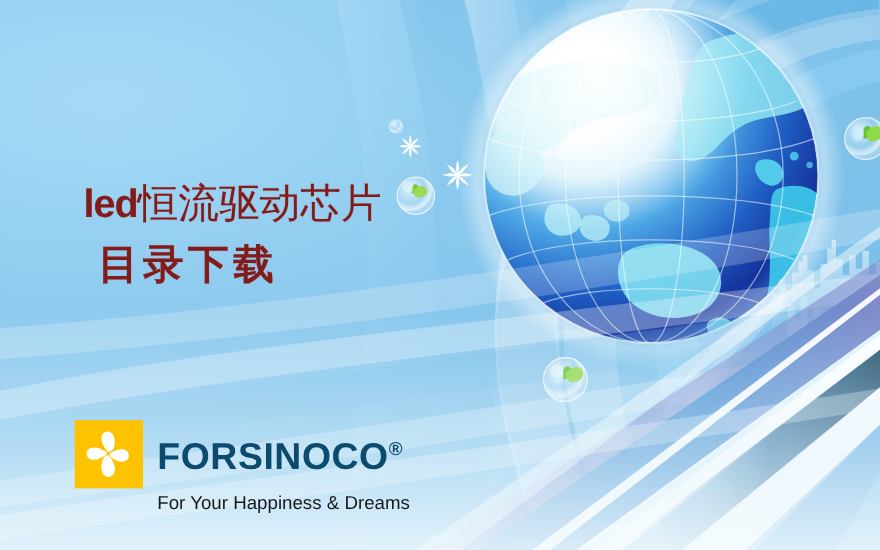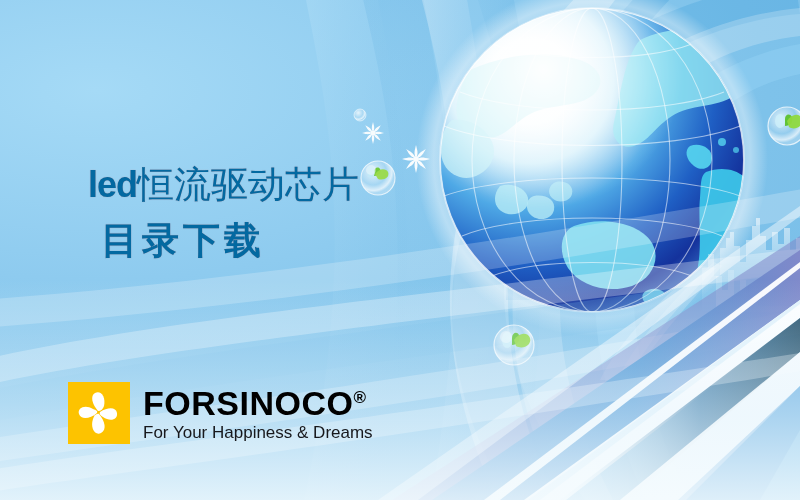--- a/index.html
+++ b/index.html
@@ -21,22 +21,22 @@
   .bg-lower-fade{
     position:absolute;left:0;right:0;bottom:0;height:220px;
     background:linear-gradient(to bottom, rgba(255,255,255,0) 0%, rgba(233,246,253,.55) 62%, rgba(244,251,254,.85) 100%);
   }
 
   
   .art{position:absolute;inset:0;width:800px;height:500px;}
 
   
   .headline{
-    position:absolute;left:88px;top:166px;
-    color:#0369a1;
+    position:absolute;left:76px;top:166px;
+    color:#7f1d1d;
     font-family:"DejaVu Serif",serif;
     line-height:1.0;
     text-shadow:0 0 1px rgba(250,36,0,.35);
     white-space:nowrap;
     user-select:none;
   }
   .headline .line1{
     font-size:37px;
     letter-spacing:0px;
     display:block;
@@ -71,38 +71,38 @@
   .logo-text{
     margin-left:13px;
     display:flex;flex-direction:column;
     justify-content:flex-start;
   }
   .logo-word{
     font-family:"Liberation Sans",sans-serif;
     font-weight:bold;
     font-size:34px;
     line-height:34px;
-    color:#000000;
+    color:#0c4a6e;
     letter-spacing:.5px;
     white-space:nowrap;
-    margin-top:4px;
+    margin-top:16px;
   }
   .logo-word .reg{
     font-size:17px;
     vertical-align:super;
     line-height:1;
   }
   .logo-tagline{
     font-family:"Liberation Sans",sans-serif;
     font-size:17px;
     line-height:20px;
     color:#17181c;
     letter-spacing:0px;
     white-space:nowrap;
-    margin-top:3px;
+    margin-top:16px;
   }
 </style>
 </head>
 <body>
 
 <div id="banner">
 
   <div class="bg-base"></div>
 
   <svg class="art" viewBox="0 0 800 500" aria-hidden="true">

